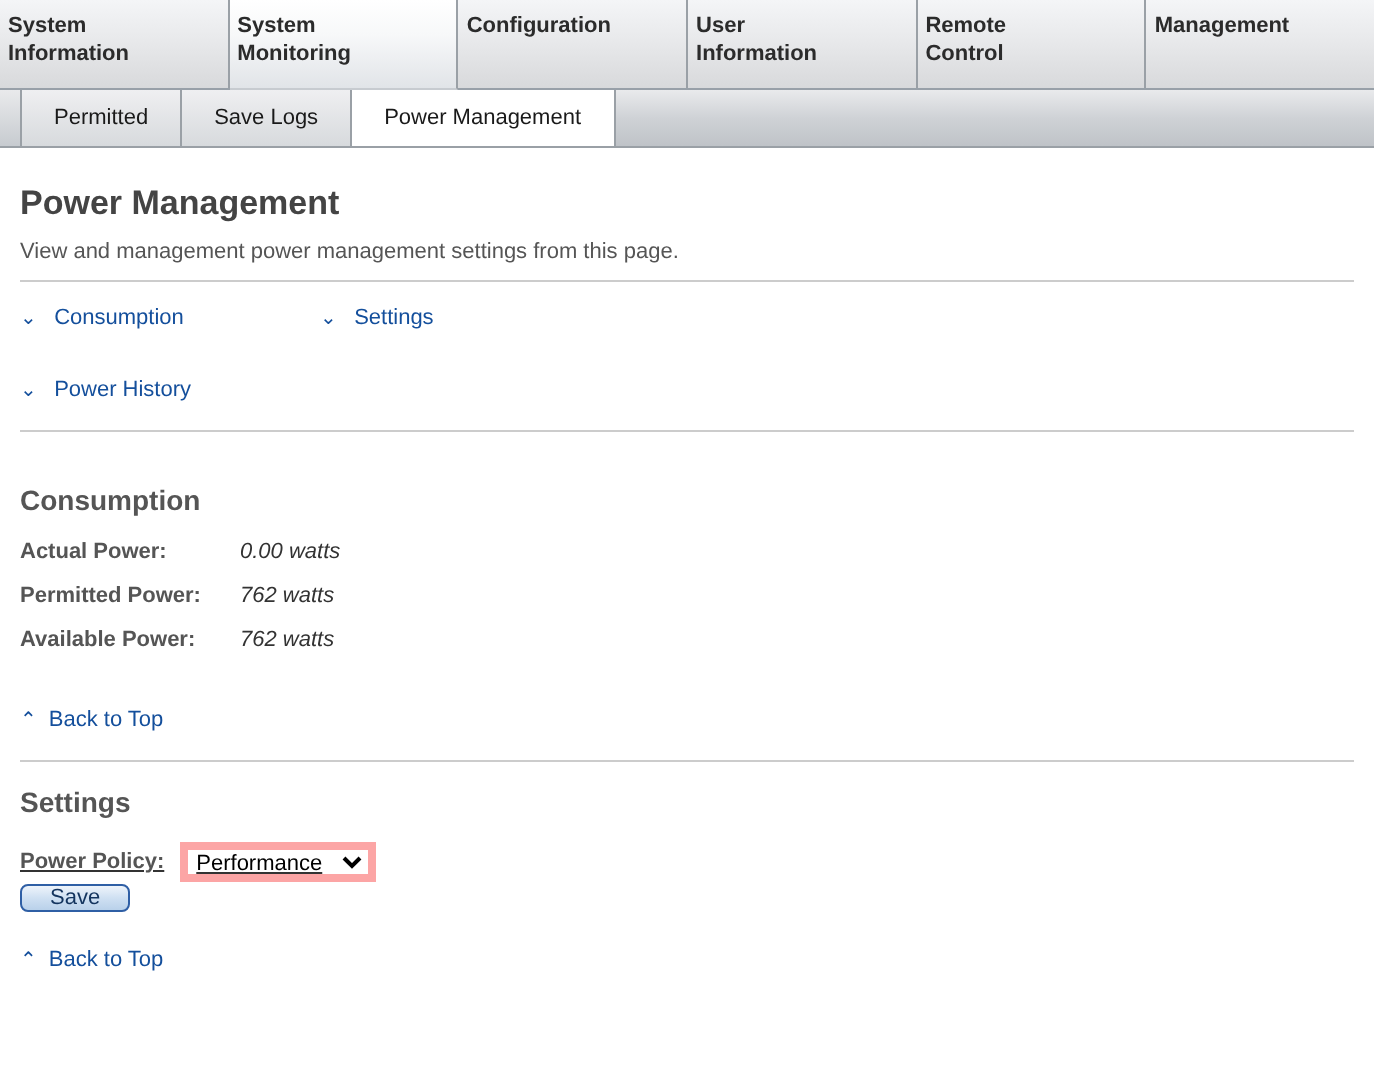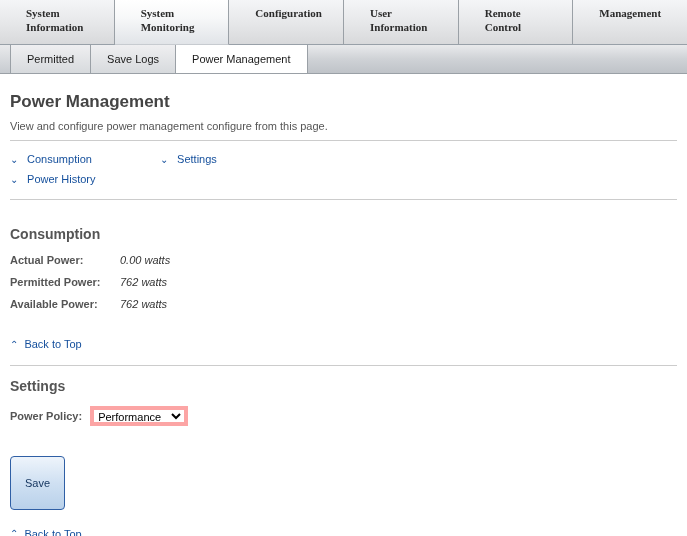--- a/index.html
+++ b/index.html
@@ -16,29 +16,28 @@
   .main-nav {
     display: flex;
     width: 100%;
     height: 44px;
     background: linear-gradient(to bottom, #f2f3f5 0%, #e8e9eb 50%, #dedfe1 100%);
     border-bottom: 1px solid #98a0a8;
   }
   .main-nav .tab {
     flex: 1 1 0;
     border-right: 1px solid #9aa0a6;
-    padding: 6px 8px 0 26px;
+    padding: 6px 8px 0 4px;
     box-sizing: border-box;
     background: linear-gradient(to bottom, #f4f5f7 0%, #e7e8ea 50%, #d8d9db 100%);
     cursor: pointer;
     font-size: 11px;
     font-weight: bold;
     color: #2b2b2b;
     line-height: 14px;
-    font-family: Liberation Serif, serif;
   }
   .main-nav .tab:last-child { border-right: none; }
   .main-nav .tab.active {
     background: linear-gradient(to bottom, #ffffff 0%, #f7f8f9 40%, #e1e4e8 100%);
     border-bottom: 1px solid #c7cbd0;
     margin-bottom: -1px;
   }
   
   .sub-nav-row {
     height: 28px;
@@ -83,21 +82,21 @@
     margin-bottom: 8px;
   }
   hr.sep {
     border: none;
     border-top: 1px solid #ccc;
     margin: 6px 0 12px 0;
   }
   .anchor-links {
     display: grid;
     grid-template-columns: 150px auto;
-    row-gap: 8px;
+    row-gap: 24px;
     margin-bottom: 14px;
     font-size: 11px;
   }
   .anchor-links a {
     color: #144f9c;
     text-decoration: none;
     cursor: pointer;
   }
   .anchor-links .dd-chev {
     color: #144f9c;
@@ -129,34 +128,35 @@
   }
   a.backtop .up-chev {
     font-size: 10px;
     margin-right: 6px;
   }
   .settings-row {
     display: flex;
     align-items: center;
     font-size: 11px;
     margin-top: 8px;
+    text-decoration: underline;
   }
   .settings-row label { color: #555; font-weight: bold; margin-right: 8px; }
   select.policy {
     font-size: 11px;
     height: 20px;
     min-width: 98px;
     border: 4px solid #fca5a5;
     background: #fff;
   }
   button.save-btn {
     display: inline-block;
-    margin-top: 30px;
-    font-size: 11px;
-    padding: 20px 14px;
+    margin-top: 0;
+    font-size: 11px;
+    padding: 0 14px;
     border: 1px solid #2f5fa5;
     border-radius: 4px;
     background: linear-gradient(to bottom, #eef4fb 0%, #cfe0f2 50%, #b9d1ea 100%);
     color: #13345e;
     cursor: pointer;
   }
 </style>
 </head>
 <body>
 
@@ -196,21 +196,21 @@
     <span>Save Logs</span>
   </div>
   <div class="subtab active">
     <span>Power Management</span>
   </div>
   <div class="right-fill"></div>
 </div>
 
 <div class="content">
   <h1 class="page-title">Power Management</h1>
-  <div class="desc">View and configure power management configure from this page.</div>
+  <div class="desc">View and management power management settings from this page.</div>
   <hr class="sep">
 
   <div class="anchor-links">
     <div>
       <span class="dd-chev">⌄</span>
       <a>Consumption</a>
     </div>
     <div>
       <span class="dd-chev">⌄</span>
       <a>Settings</a>

